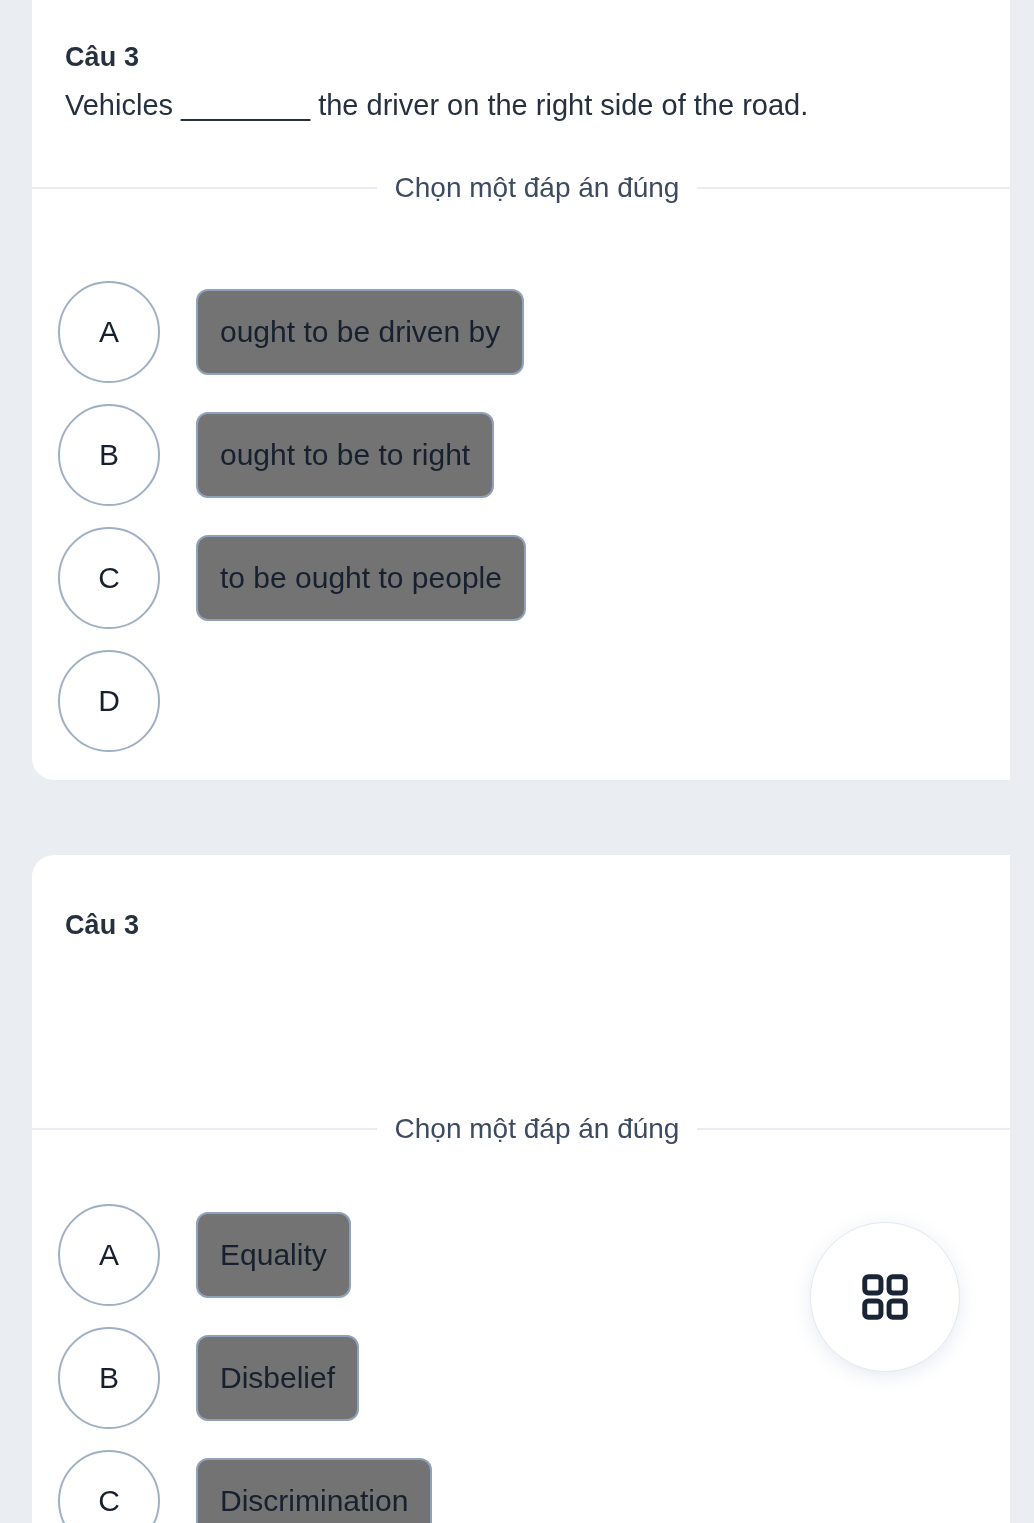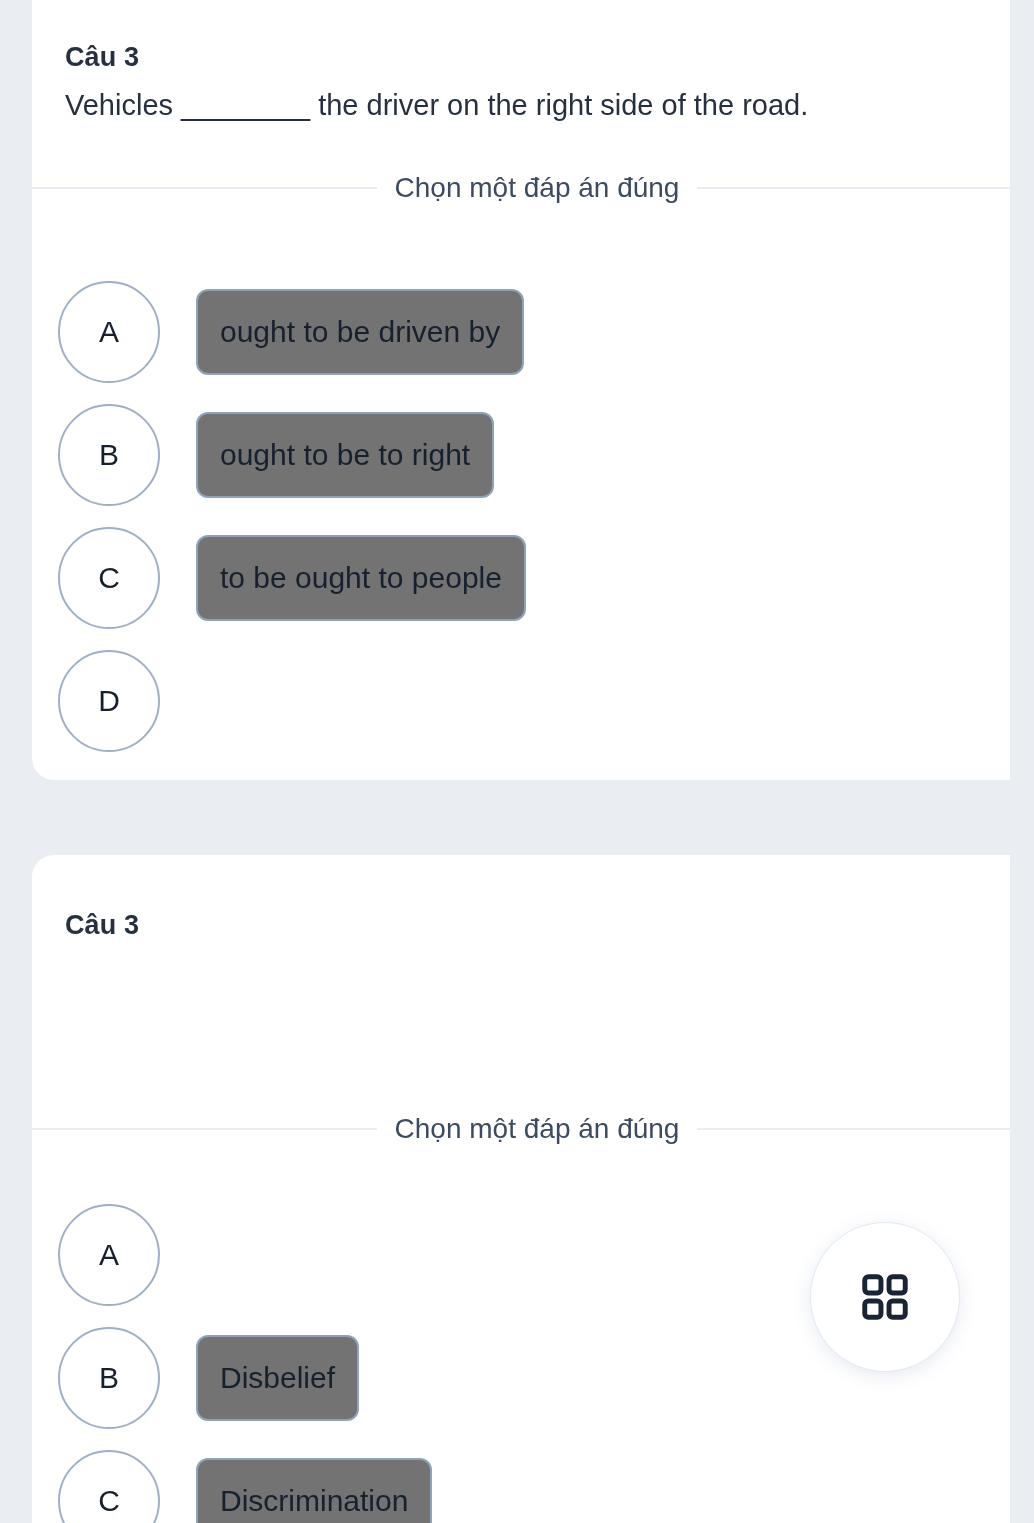--- a/index.html
+++ b/index.html
@@ -209,20 +209,21 @@
 
 
     <div class="choose-row" style="top:258px">
       <div class="rule"></div>
       <div class="choose-label">Chọn một đáp án đúng</div>
       <div class="rule"></div>
     </div>
 
     <div class="option-row" style="top:349px">
       <div class="option-letter">A</div>
+      <div class="option-box">Equality</div>
     </div>
 
     <div class="option-row" style="top:472px">
       <div class="option-letter">B</div>
       <div class="option-box">Disbelief</div>
     </div>
 
     <div class="option-row" style="top:595px">
       <div class="option-letter">C</div>
       <div class="option-box">Discrimination</div>

